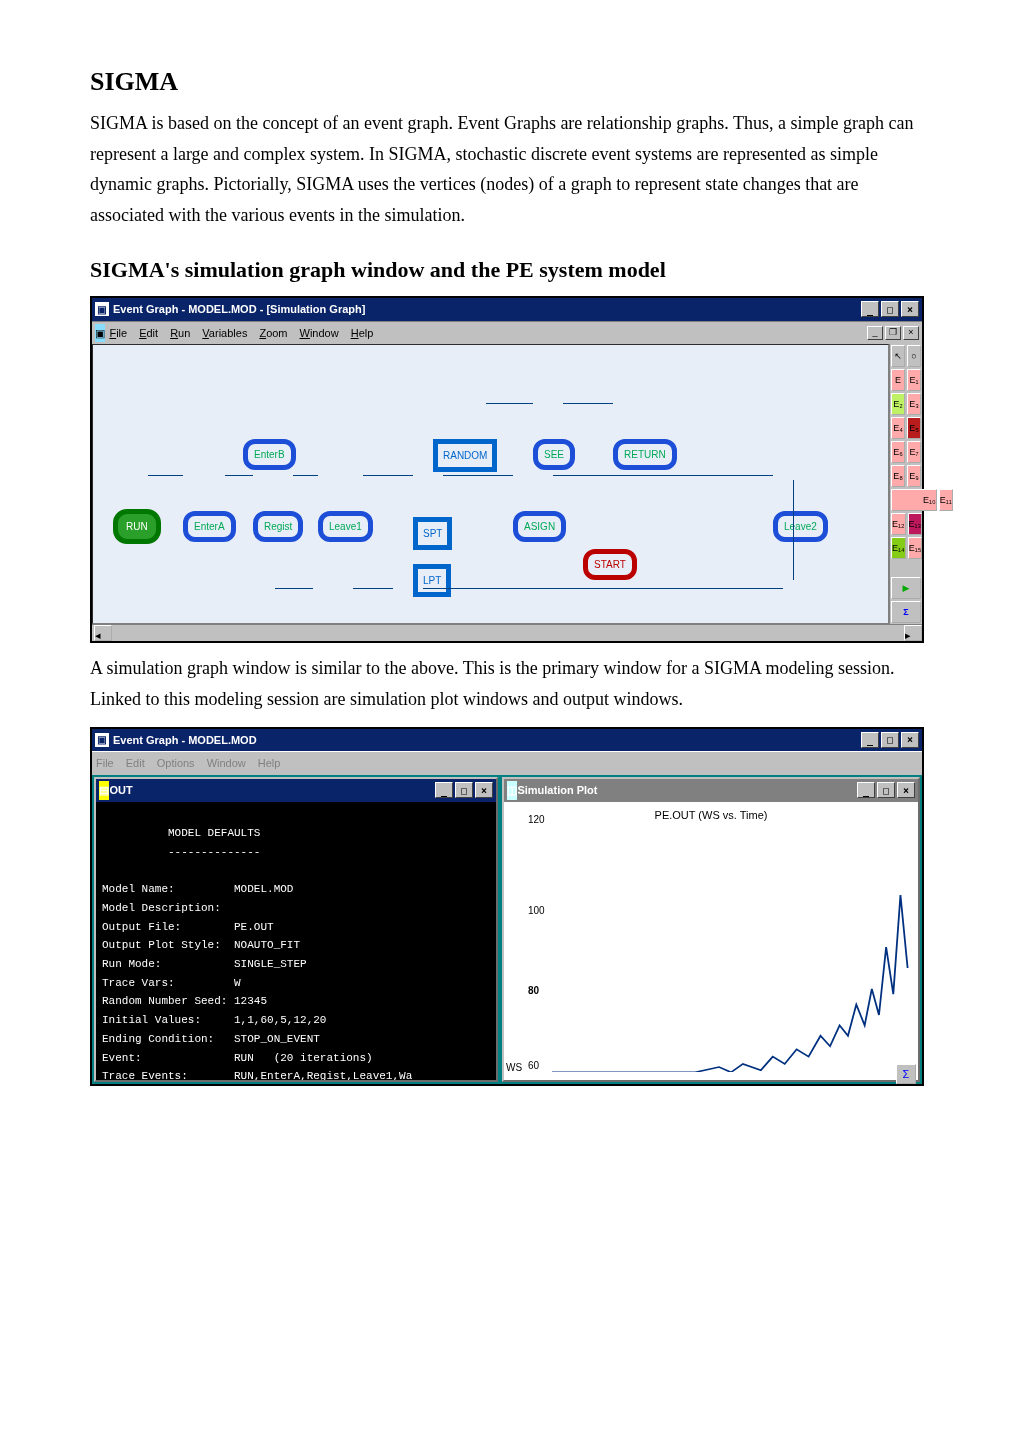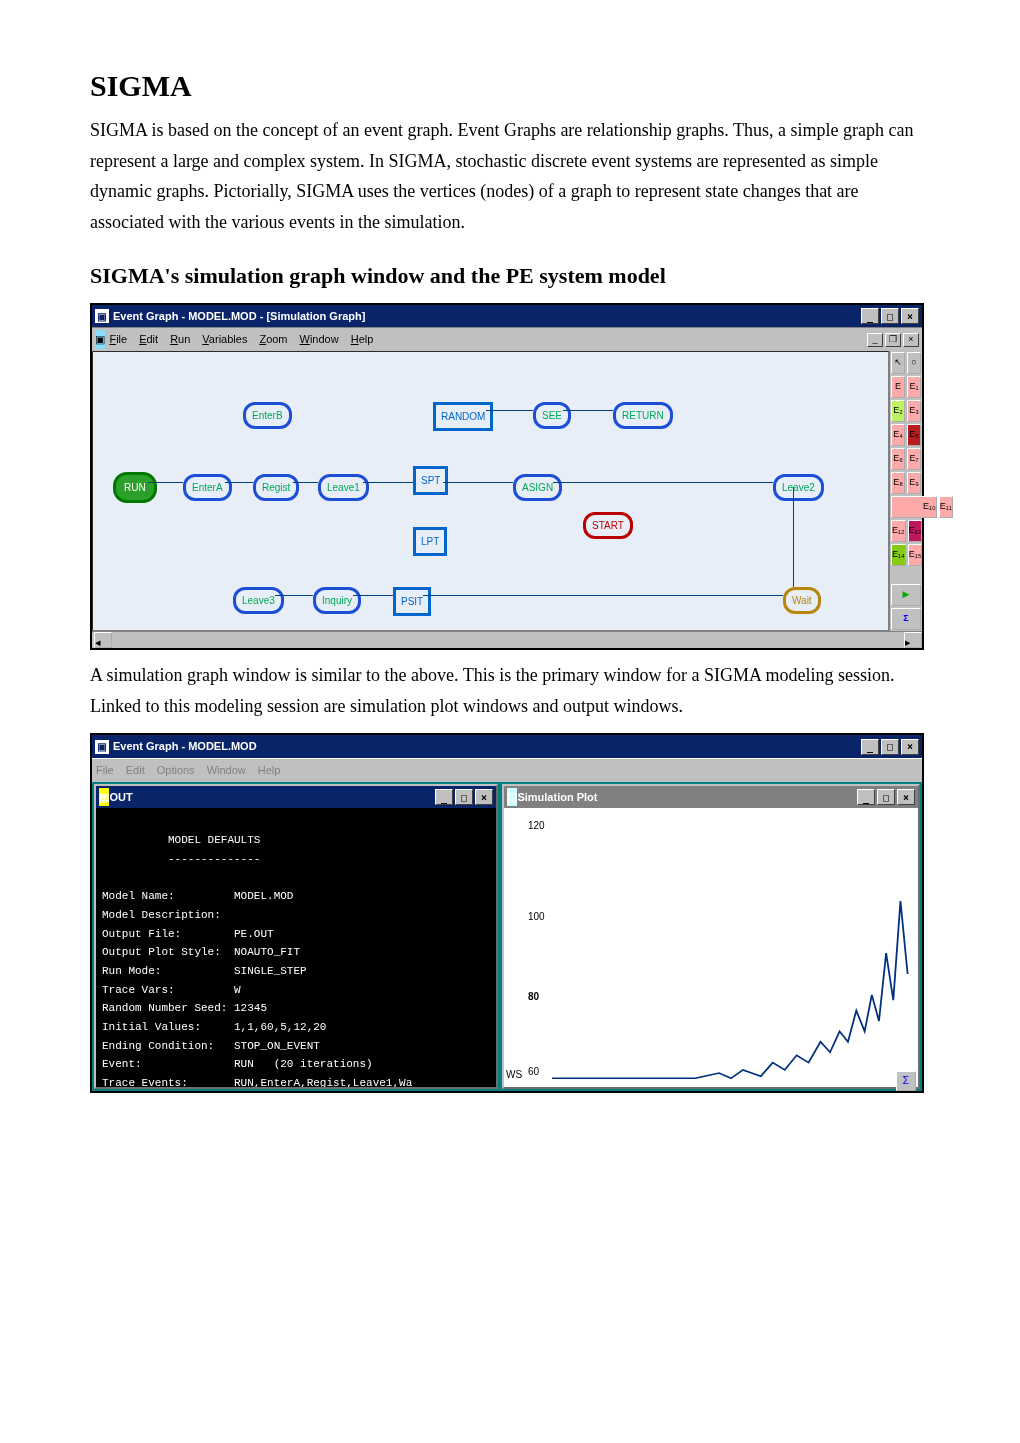--- a/index.html
+++ b/index.html
@@ -7,21 +7,21 @@
     padding: 60px 90px;
     font-family: "Times New Roman", Times, serif;
     font-size: 18px;
     line-height: 1.7;
     color: #000;
     background: #fff;
     width: 1020px;
     box-sizing: border-box;
   }
   h1 {
-    font-size: 30px;
+    font-size: 26px;
     font-weight: bold;
     margin: 0 0 4px 0;
   }
   h2 {
     font-size: 22px;
     font-weight: bold;
     margin: 20px 0 8px 0;
   }
   p { margin: 0 0 12px 0; }
 
@@ -92,26 +92,27 @@
   }
   .graph-canvas {
     flex:1;
     background:#e8eef8;
     position:relative;
     border:1px inset #808080;
     overflow:hidden;
   }
   .node {
     position:absolute;
-    border:3px solid #1d4ed8;
+    border:5px solid #1d4ed8;
     border-radius:12px;
     padding:2px 6px;
     font-size:10px;
     color:#0a5;
     background:#e8eef8;
+    margin-top:44px;
   }
   .node.run{background:#2aa02a;color:#fff;border-color:#070;border-radius:14px;padding:4px 8px;}
   .node.box{border-radius:0;padding:3px 5px;background:#e8eef8;color:#06c;border-color:#06c;}
   .node.wait{color:#b8860b;border-color:#b8860b;}
   .node.start{color:#b00;border-color:#b00;}
   .arrow {
     position:absolute;
     height:1px;
     background:#004080;
   }
@@ -211,21 +212,21 @@
     </div>
   </div>
 
   <div class="graph-body">
     <div class="graph-canvas">
 
       <div class="node run" style="left:20px;top:120px;">RUN</div>
       <div class="node" style="left:90px;top:122px;">EnterA</div>
       <div class="node" style="left:160px;top:122px;">Regist</div>
       <div class="node" style="left:225px;top:122px;">Leave1</div>
-      <div class="node box" style="left:320px;top:114px;">SPT</div>
+      <div class="node box" style="left:320px;top:128px;">SPT</div>
       <div class="node" style="left:420px;top:122px;">ASIGN</div>
       <div class="node" style="left:680px;top:122px;">Leave2</div>
 
       <div class="node" style="left:150px;top:50px;">EnterB</div>
       <div class="node box" style="left:340px;top:50px;">RANDOM</div>
       <div class="node" style="left:440px;top:50px;">SEE</div>
       <div class="node" style="left:520px;top:50px;">RETURN</div>
 
       <div class="node box" style="left:320px;top:175px;">LPT</div>
       <div class="node start" style="left:490px;top:160px;">START</div>
@@ -361,20 +362,21 @@
     <div class="subwin" style="flex:1;">
       <div class="sub-title" style="background:#808080;">
         <span class="icon-box" style="background:#cff;">◫</span>
         <span>Simulation Plot</span>
         <span class="spacer"></span>
         <span class="winbtn">_</span>
         <span class="winbtn">□</span>
         <span class="winbtn">×</span>
       </div>
       <div class="plot-body">
+        <div class="plot-title">PE.OUT (WS vs. Time)</div>
         <div class="ytick" style="top:9px;">120</div>
         <div class="ytick" style="top:100px;">100</div>
         <div class="ytick" style="top:180px;font-weight:bold;">80</div>
         <div class="ytick" style="top:255px;">60</div>
         <div class="ylabel">WS</div>
         <div class="plot-area">
           <svg width="100%" height="100%" viewBox="0 0 300 240" preserveAspectRatio="none">
             <polyline fill="none" stroke="#003080" stroke-width="1.5" points="0,240 120,240 140,235 150,240 160,232 175,238 185,225 195,232 205,218 215,225 225,205 233,215 241,195 248,205 255,175 262,195 268,160 274,185 280,120 286,165 292,70 298,140"></polyline>
           </svg>
         </div>

